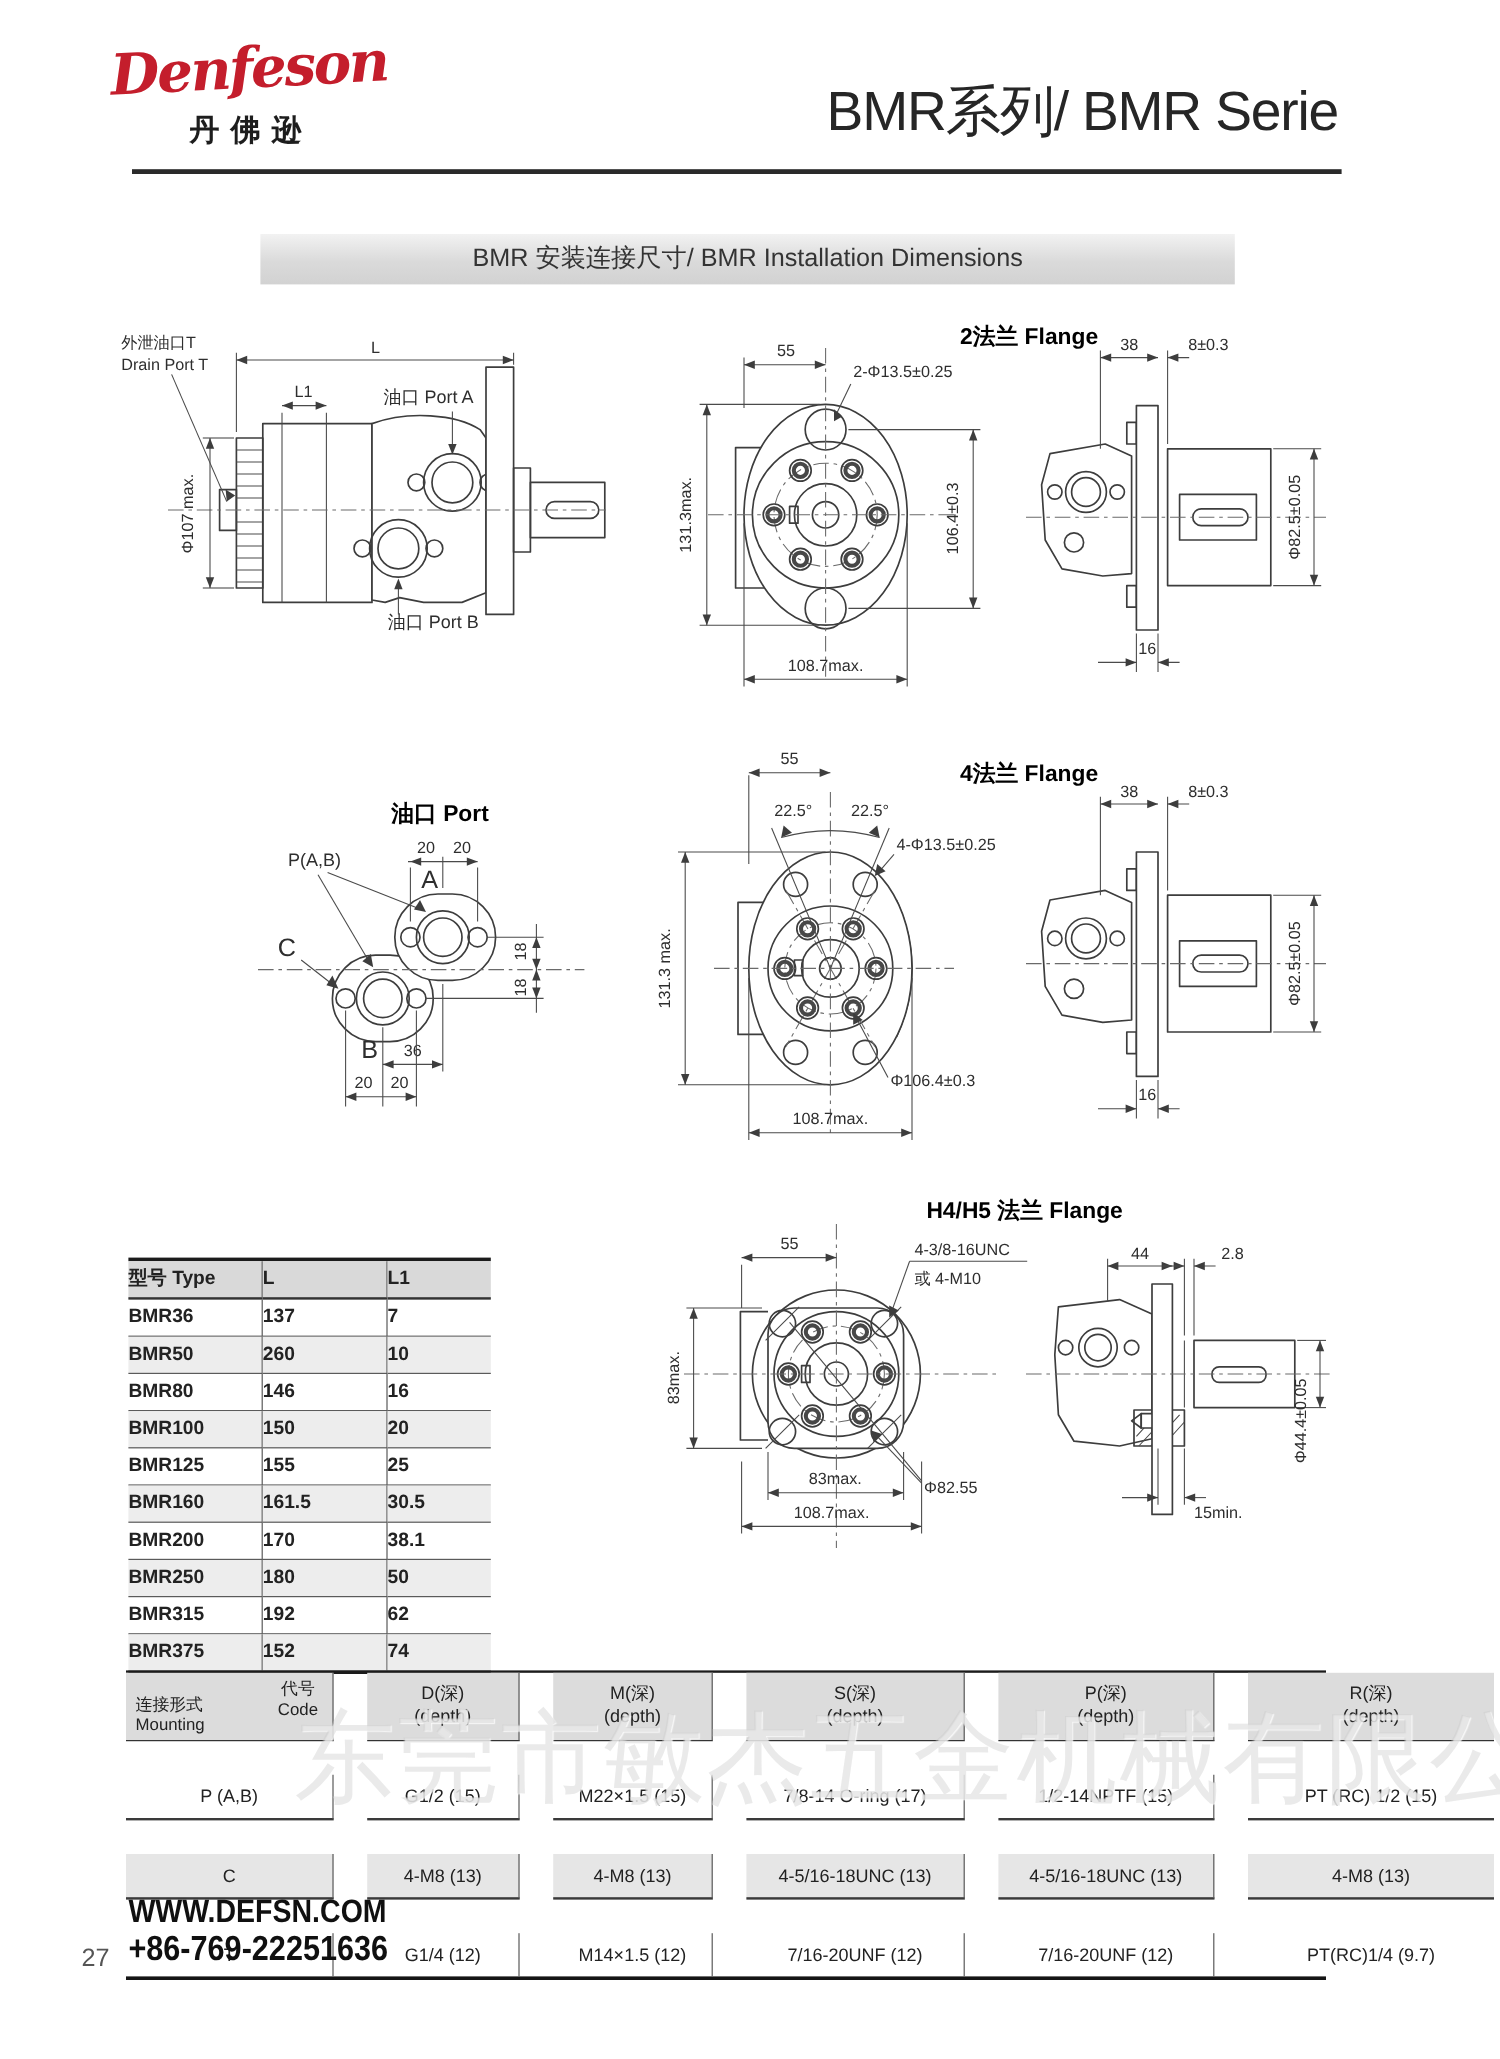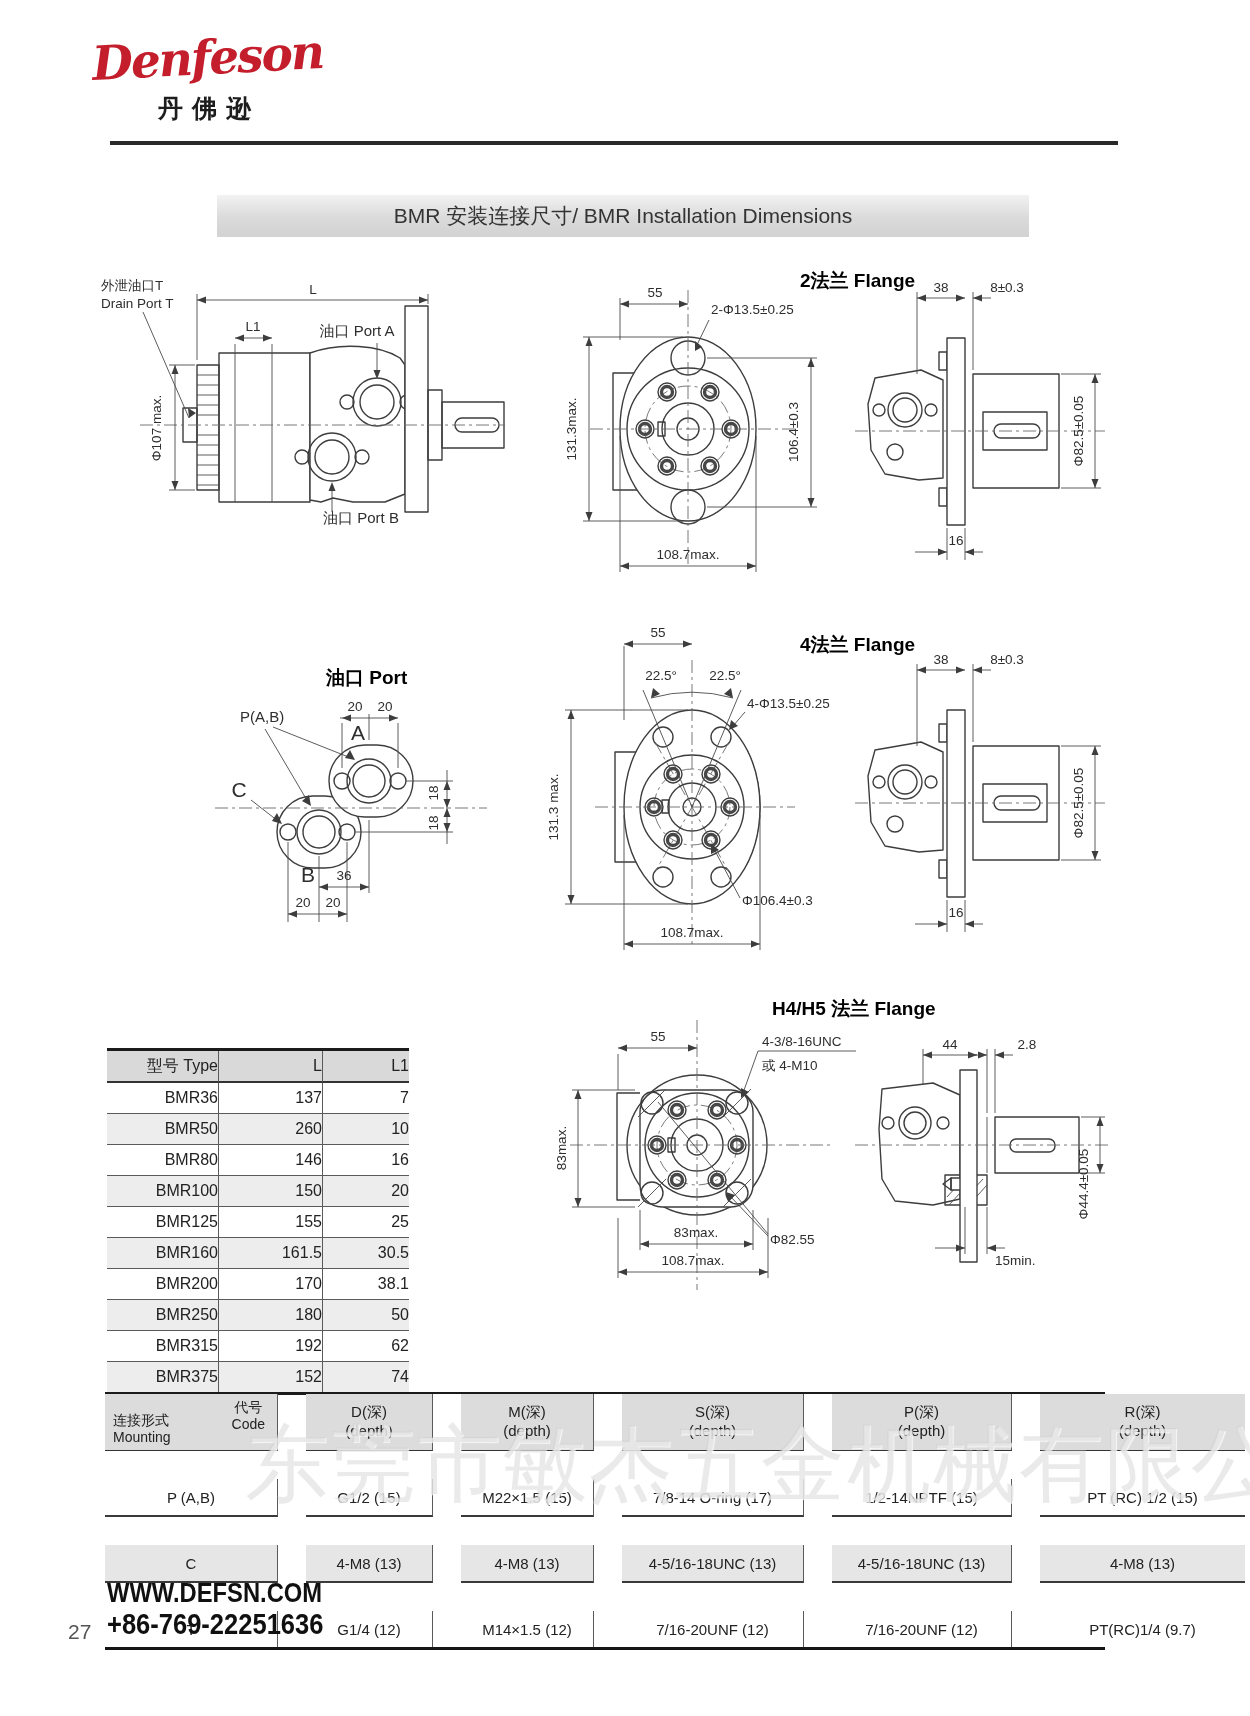--- a/index.html
+++ b/index.html
@@ -21,22 +21,22 @@
   svg text.big{font-size:21px;}
   .ol{fill:none;stroke:#3d3d3d;stroke-width:1.4;stroke-linejoin:round;}
   .wh{fill:#fff;stroke:#3d3d3d;stroke-width:1.4;stroke-linejoin:round;}
   .th{stroke:#4a4a4a;stroke-width:0.9;fill:none;}
   .cl{stroke:#6a6a6a;stroke-width:0.9;fill:none;stroke-dasharray:13 4 3 4;}
   .sd{fill:none;stroke:#474747;stroke-width:3.4;}
   .ar{fill:#3d3d3d;stroke:none;}
   
   .stable{display:grid;grid-template-columns:112px 104px 86px;
         border-top:3px solid #1b1b1b;border-bottom:3px solid #1b1b1b;font-size:16px;}
-  .stable .cell{height:30px;line-height:30px;text-align:right;
-        border-right:1px solid #5a5a5a;border-bottom:1px solid #5a5a5a;}
+  .stable .cell{height:30px;line-height:30px;text-align:left;
+        border-right:1px solid #5a5a5a;border-bottom:1px solid #5a5a5a;font-weight:bold;}
   .stable .cell:nth-child(3n){border-right:none;}
   .stable .hd{background:#d9d9d9;border-bottom:2px solid #333;}
   .stable .alt{background:#ededed;}
   .stable .last{border-bottom:none;}
   
   .mtable{display:grid;grid-template-columns:173px 127px 133px 182px 180px 205px;
         border-top:2.5px solid #1b1b1b;border-bottom:3.5px solid #151515;font-size:15px;}
   .mtable .mcell{display:flex;align-items:center;justify-content:center;height:36px;
         border-right:1px solid #5a5a5a;border-bottom:2px solid #3a3a3a;}
   .mtable .mcell:nth-child(6n){border-right:none;}
@@ -56,20 +56,21 @@
   .f-slogan{font-size:27px;font-weight:700;letter-spacing:3px;white-space:nowrap;}
   .f-page{font-size:21px;color:#555;}
 </style>
 </head>
 <body>
 
 <div class="page">
 
   <div class="abs logo" style="left:92px;top:30px;color:#c41e2c;">Denfeson</div>
   <div class="abs logo-cn" style="left:158px;top:92px;">丹佛逊</div>
+  <div class="abs doc-title" style="left:555px;top:62px;width:560px;">BMR系列/ BMR Serie</div>
   <div class="abs rule" style="left:110px;top:141px;width:1008px;height:4px;"></div>
 
   <div class="abs section-bar" style="left:193px;top:195px;width:812px;height:42px;">BMR 安装连接尺寸/ BMR Installation Dimensions</div>
 
   <svg class="abs" style="left:85px;top:250px;" width="420" height="315" viewBox="0 0 420 315">
     <g>
       <rect x="98" y="158" width="14" height="34" class="ol"></rect>
       <rect x="112" y="115" width="22" height="125" class="ol"></rect>
       <path class="th" d="M112 125h22M112 135h22M112 145h22M112 155h22M112 165h22M112 185h22M112 195h22M112 205h22M112 215h22M112 225h22M112 235h22"></path>
       <rect x="134" y="103" width="91" height="149" class="ol"></rect>

